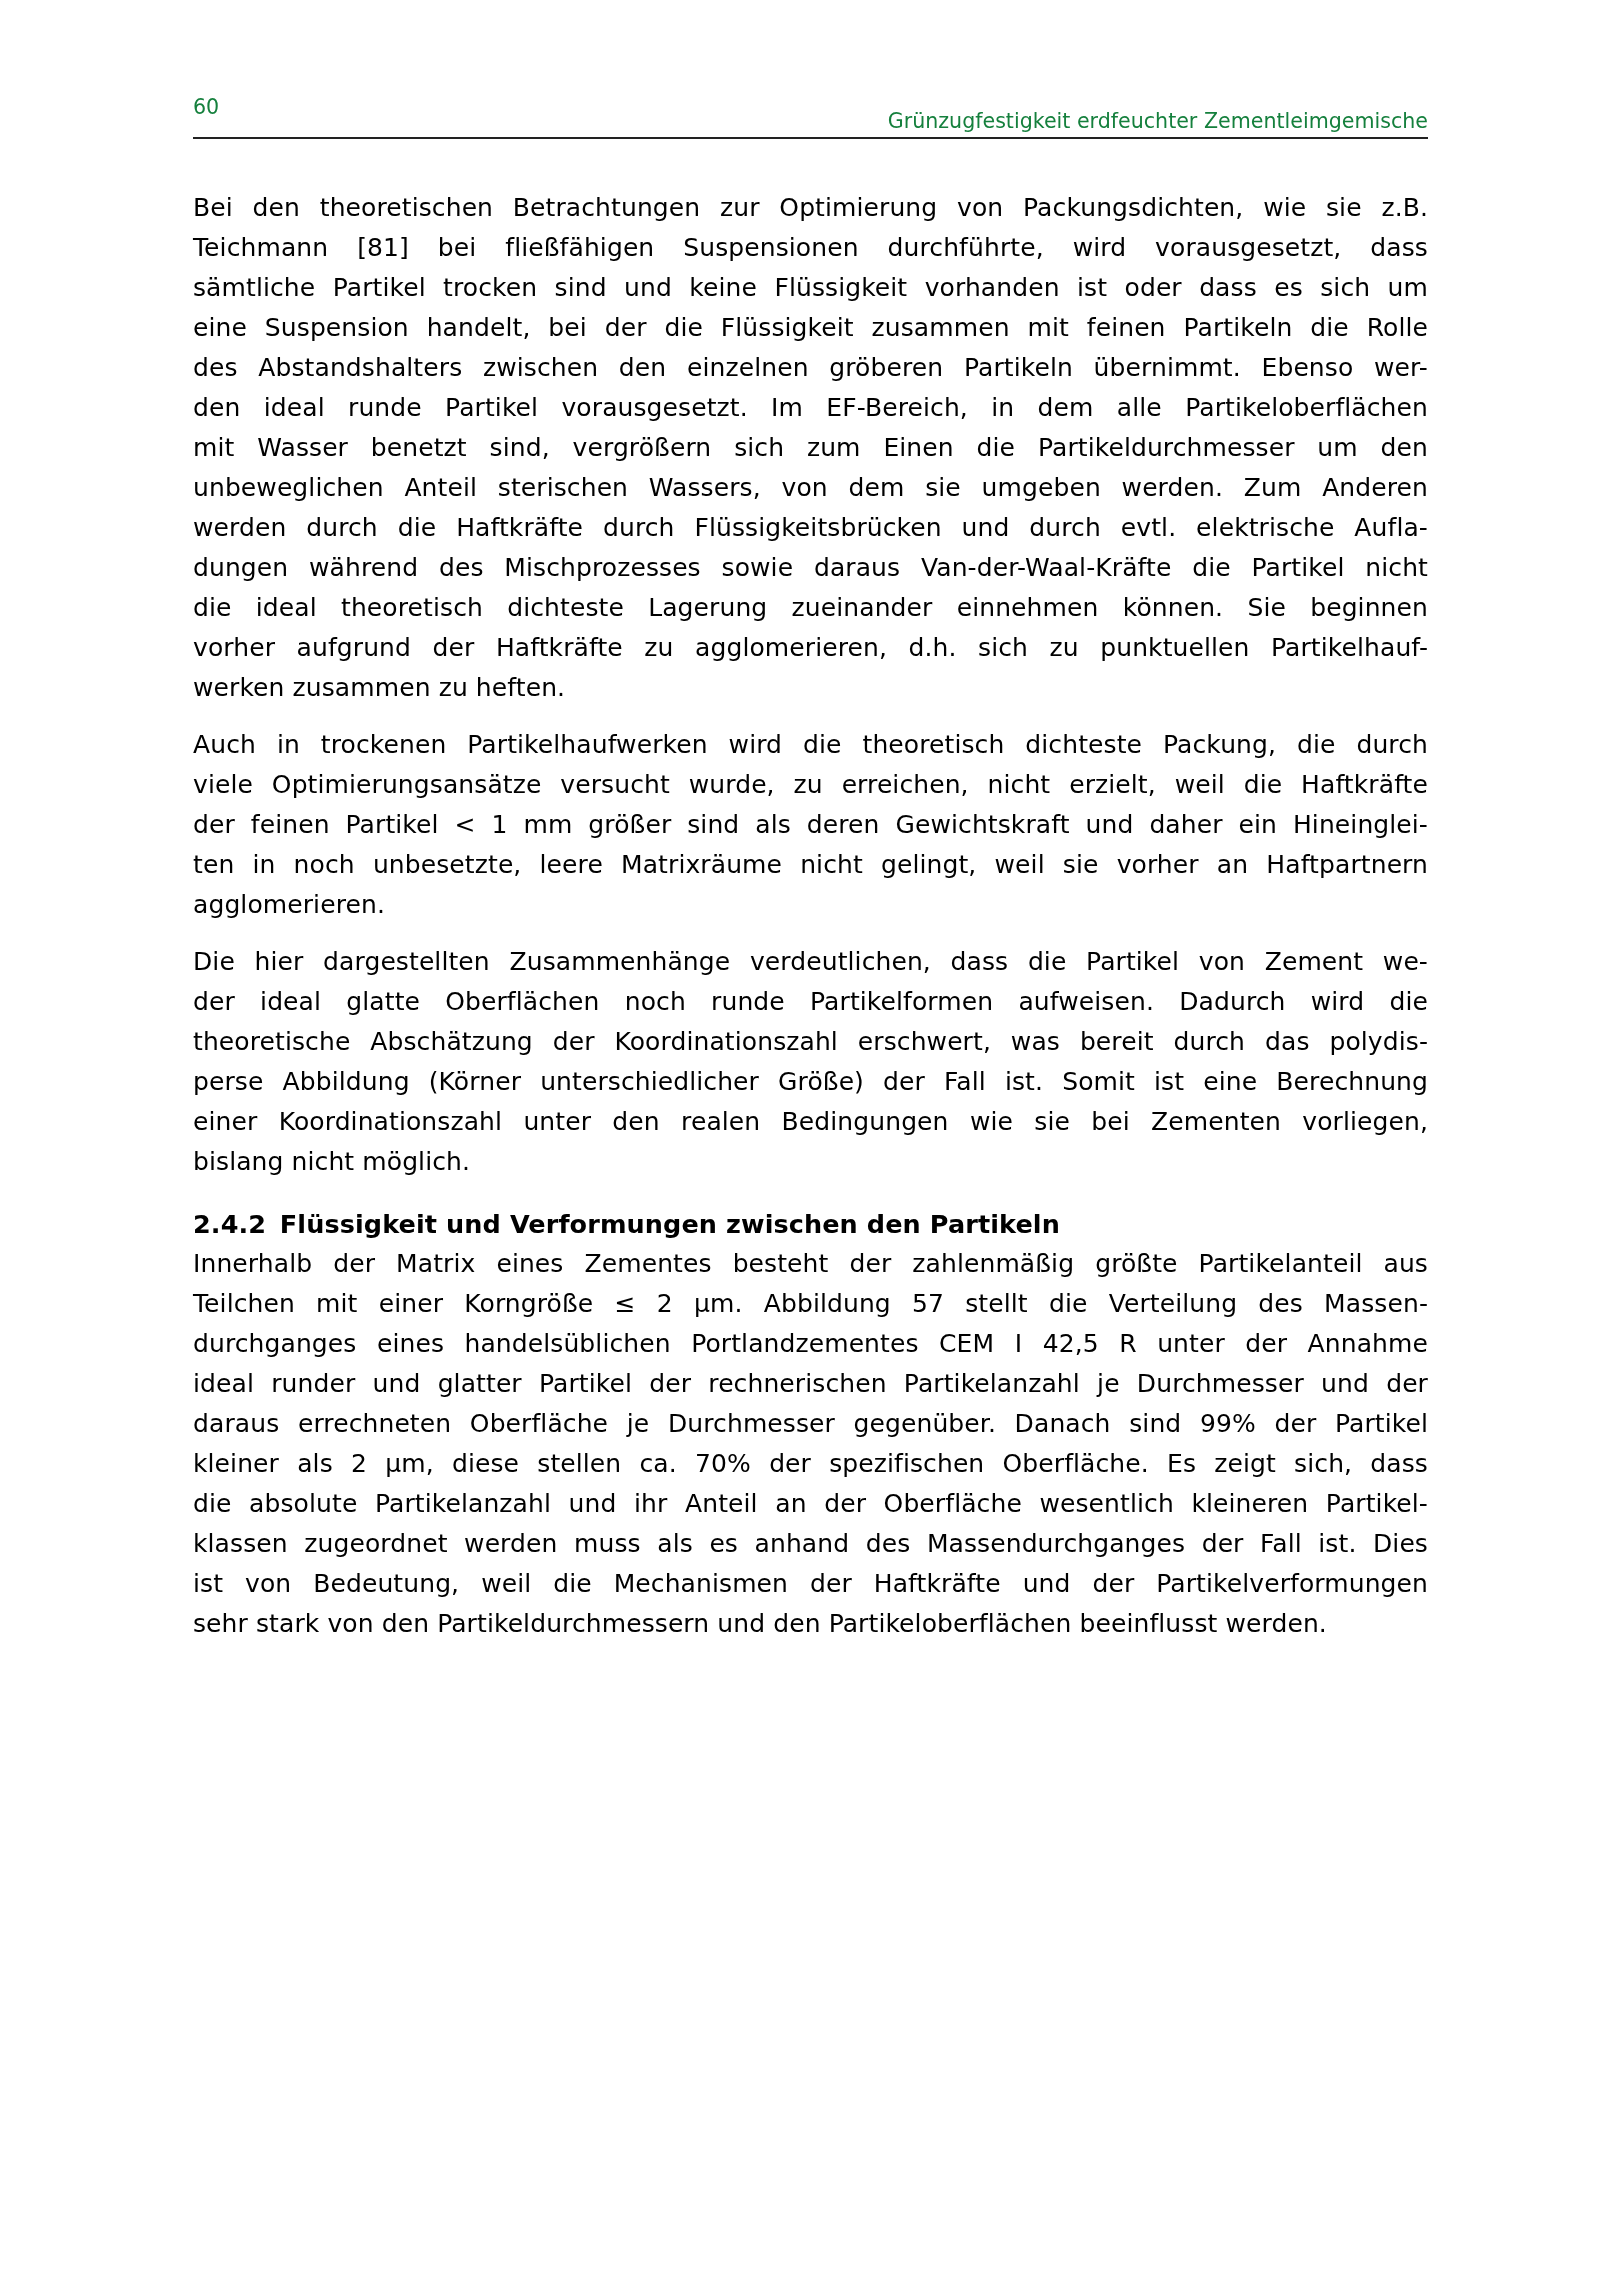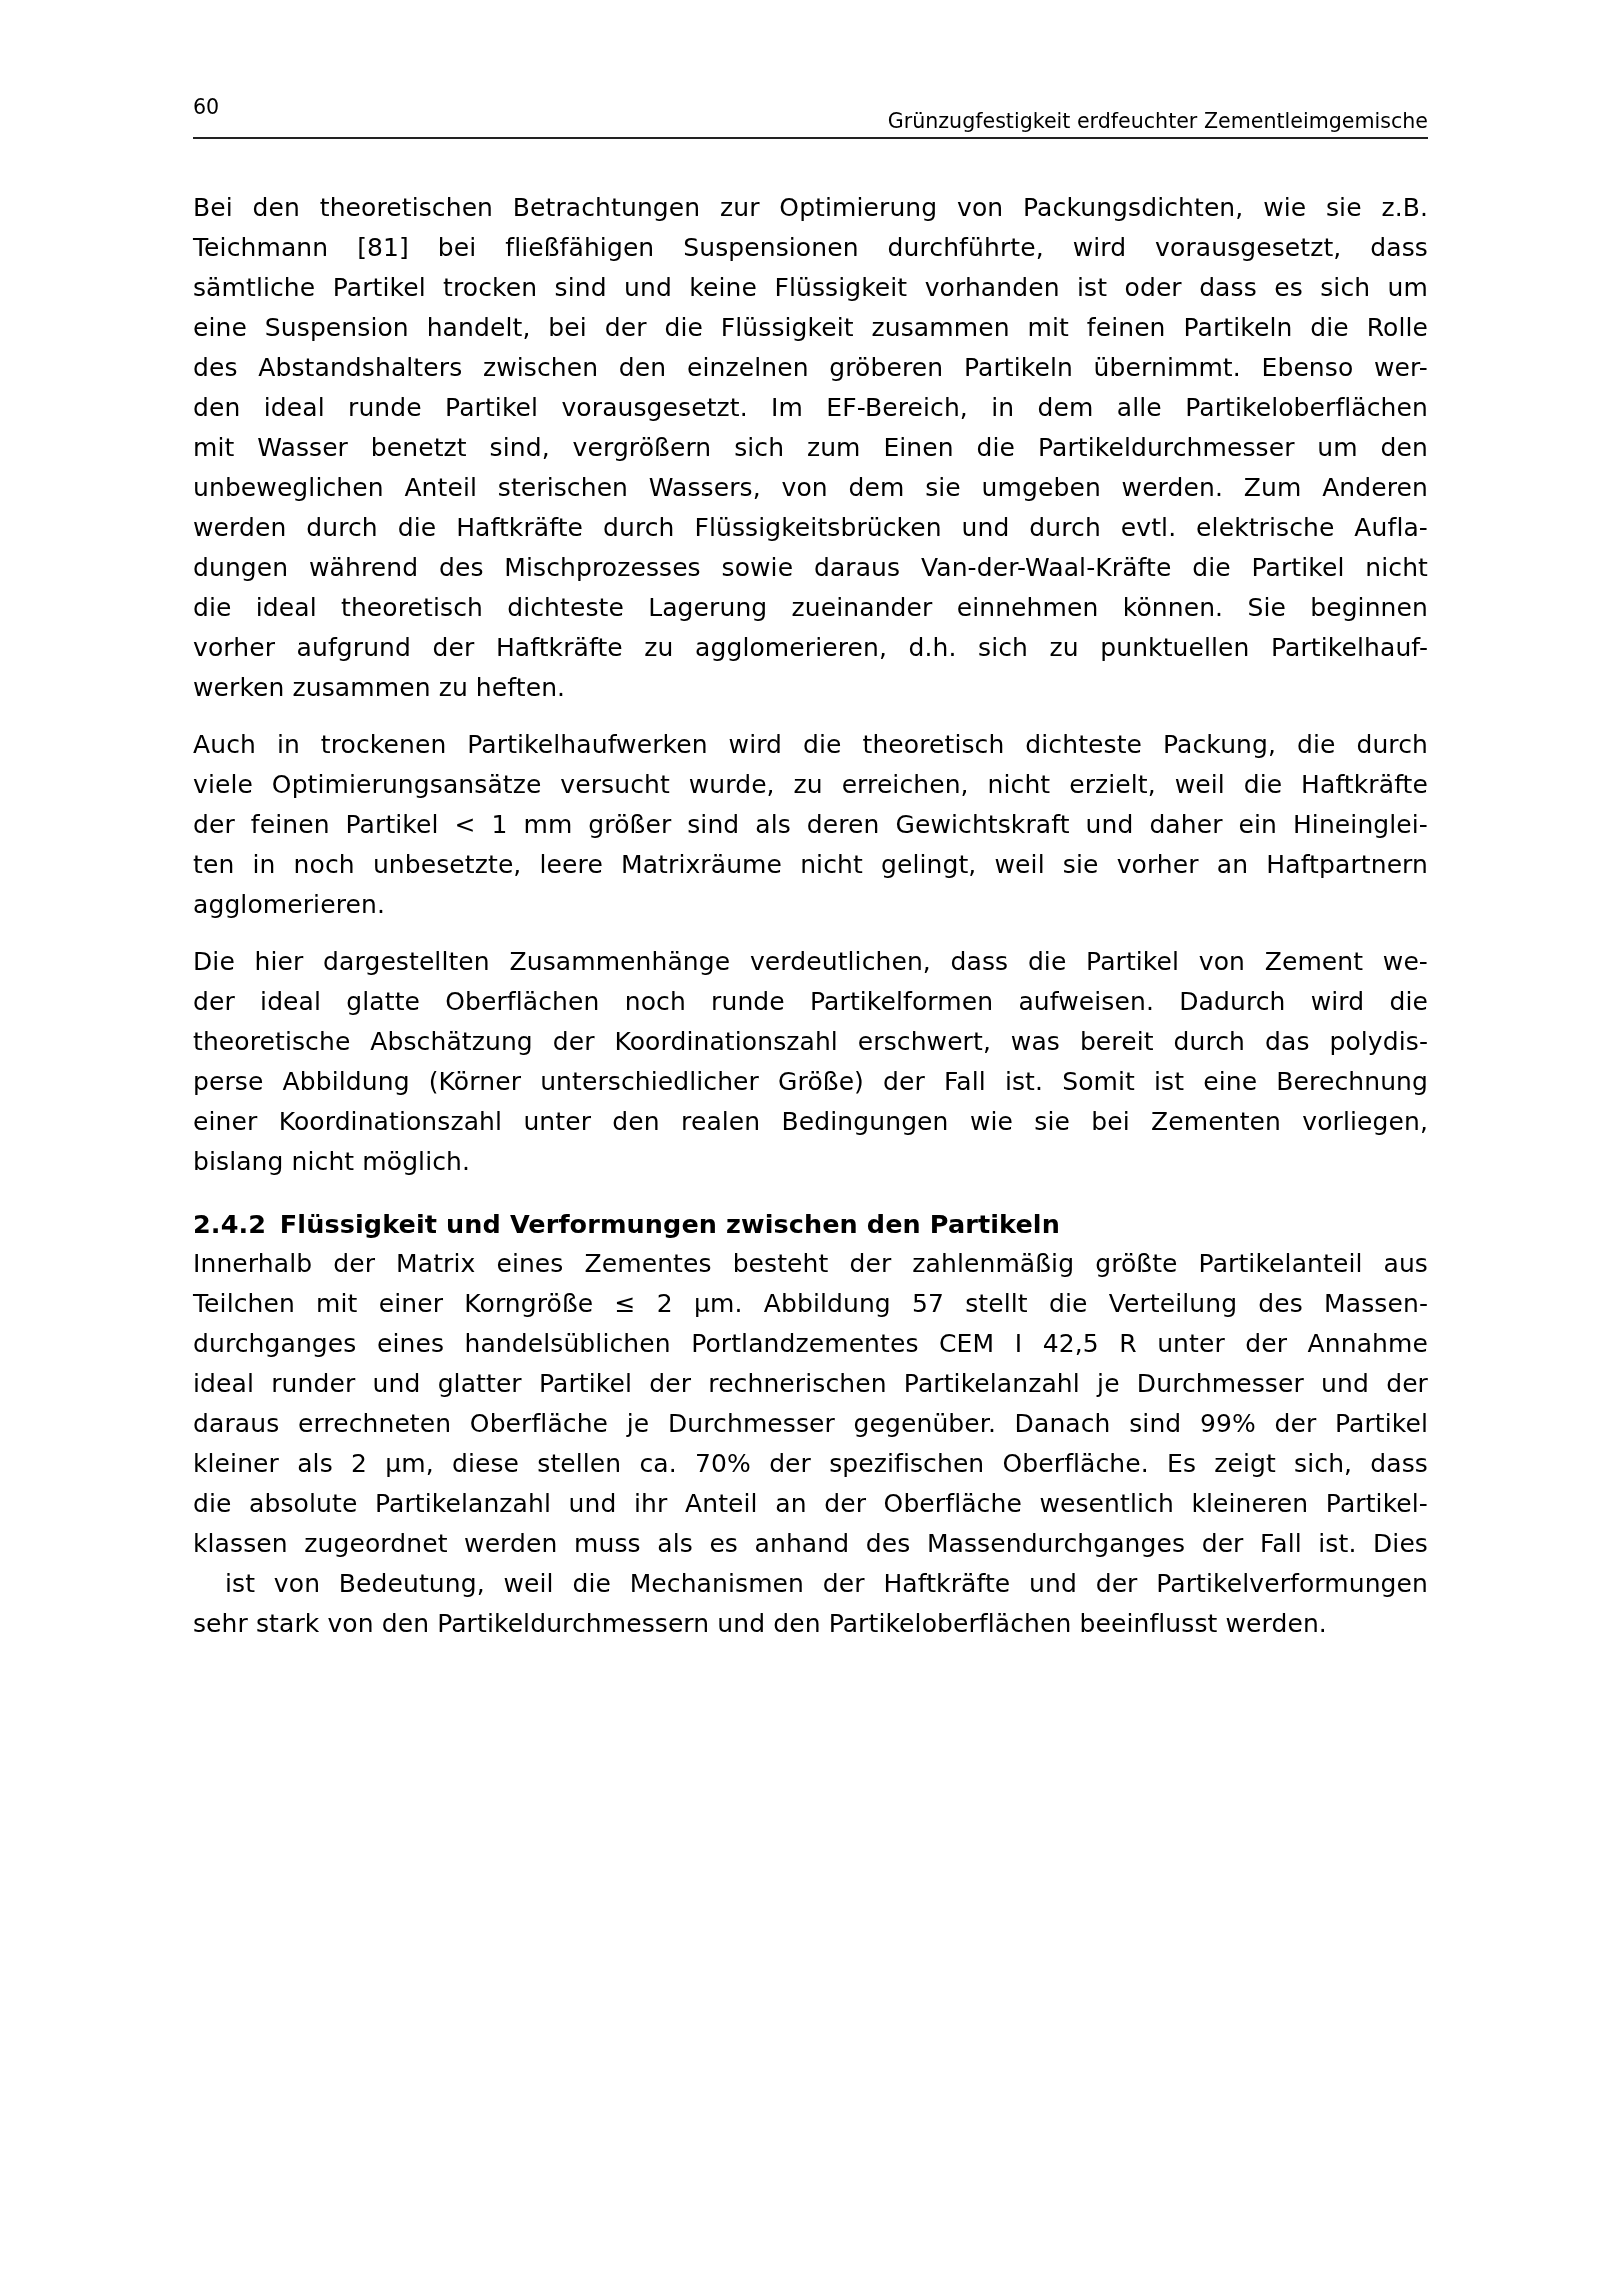--- a/index.html
+++ b/index.html
@@ -16,21 +16,21 @@
       color: #000000;
     }
     .page-header {
       position: absolute;
       left: 193px;
       top: 94px;
       width: 1235px;
       height: 31px;
       font-size: 20.6px;
       line-height: 27.4px;
-      color: #000000;
+      color: #15803d;
     }
     .page-number {
       position: absolute;
       left: 0;
       top: 0;
     }
     .running-title {
       position: absolute;
       right: 0;
       top: 14px;
@@ -130,18 +130,18 @@
 
   <div class="para">
     <span class="line" style="white-space: normal;">Innerhalb der Matrix eines Zementes besteht der zahlenmäßig größte Partikelanteil aus</span>
     <span class="line" style="white-space: normal;">Teilchen mit einer Korngröße ≤ 2 µm. Abbildung 57 stellt die Verteilung des Massen-</span>
     <span class="line" style="white-space: normal;">durchganges eines handelsüblichen Portlandzementes CEM I 42,5 R unter der Annahme</span>
     <span class="line" style="white-space: normal;">ideal runder und glatter Partikel der rechnerischen Partikelanzahl je Durchmesser und der</span>
     <span class="line" style="white-space: normal;">daraus errechneten Oberfläche je Durchmesser gegenüber. Danach sind 99% der Partikel</span>
     <span class="line" style="white-space: normal;">kleiner als 2 µm, diese stellen ca. 70% der spezifischen Oberfläche. Es zeigt sich, dass</span>
     <span class="line" style="white-space: normal;">die absolute Partikelanzahl und ihr Anteil an der Oberfläche wesentlich kleineren Partikel-</span>
     <span class="line" style="white-space: normal;">klassen zugeordnet werden muss als es anhand des Massendurchganges der Fall ist. Dies</span>
-    <span class="line" style="white-space: normal; margin-left: 32px;">ist von Bedeutung, weil die Mechanismen der Haftkräfte und der Partikelverformungen</span>
+    <span class="line" style="white-space: normal;">ist von Bedeutung, weil die Mechanismen der Haftkräfte und der Partikelverformungen</span>
     <span class="line last">sehr stark von den Partikeldurchmessern und den Partikeloberflächen beeinflusst werden.</span>
   </div>
 
 </div>
 
 
 </body></html>

